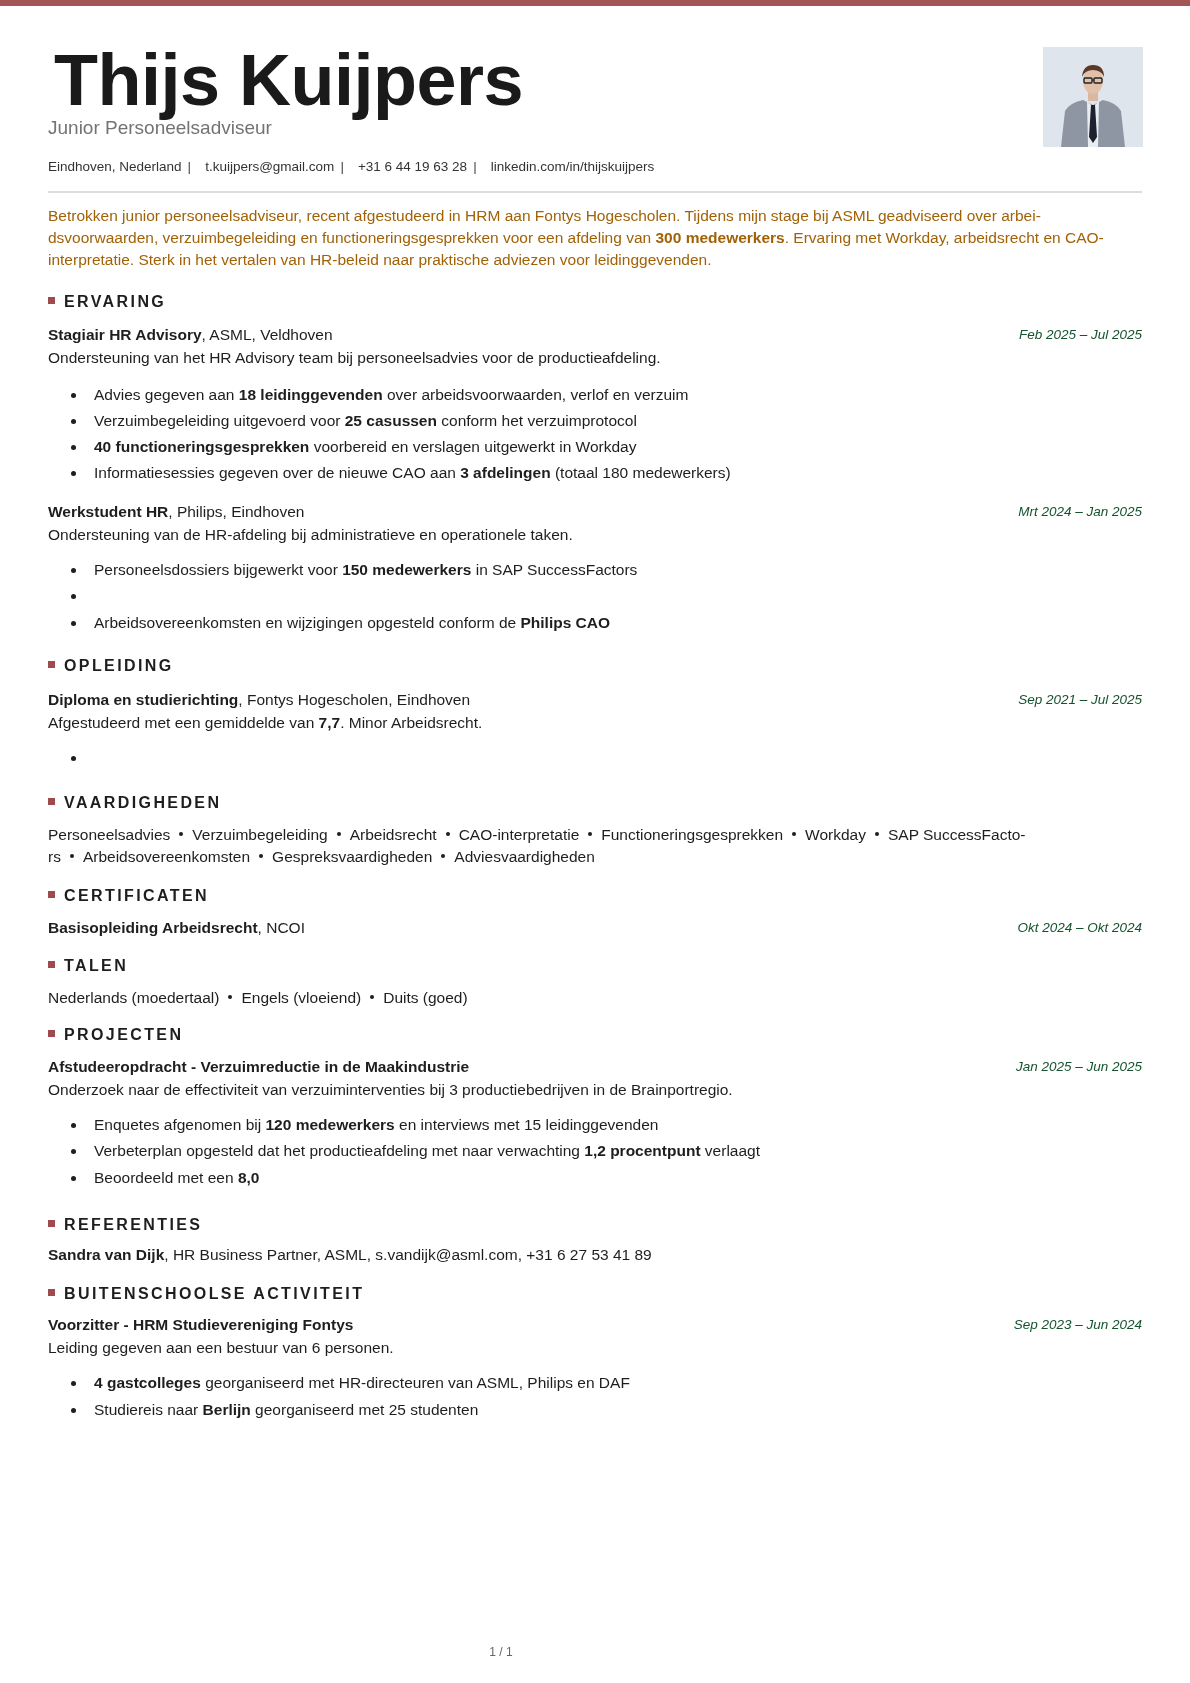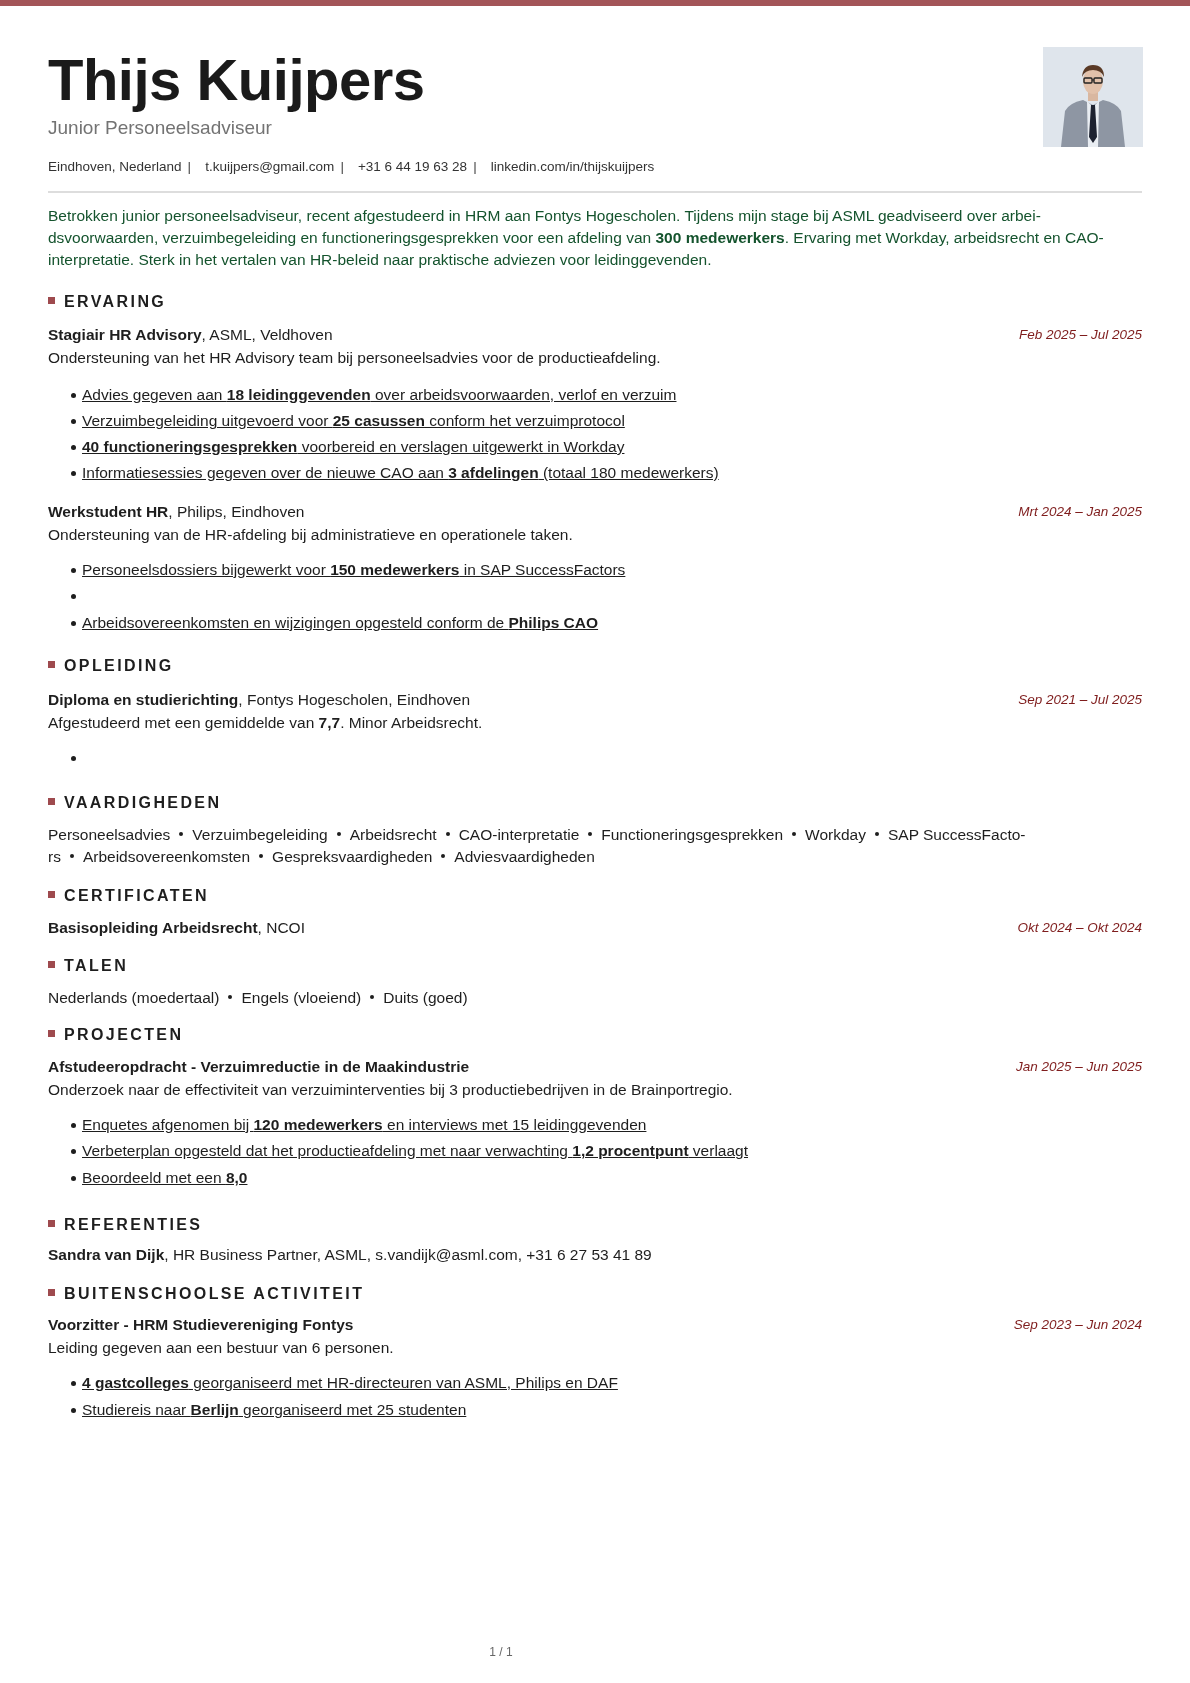--- a/index.html
+++ b/index.html
@@ -4,40 +4,40 @@
 <style>
   html, body { margin: 0; padding: 0; background: #ffffff; }
   body {
     width: 1190px; height: 1683px; position: relative; overflow: hidden;
     font-family: "Liberation Sans", "DejaVu Sans", sans-serif;
     color: #1c1c1c;
   }
   .top-bar { position: absolute; left: 0; top: 0; width: 1190px; height: 6px; background: #a35558; }
   .page { position: absolute; left: 48px; top: 0; width: 1094px; }
 
-  .name { position: absolute; left: 0; top: 46px; font-size: 58px; line-height: 68px; font-weight: 700; letter-spacing: -0.5px; color: #1a1a1a; white-space: nowrap; }
+  .name { position: absolute; left: 6px; top: 46px; font-size: 72px; line-height: 68px; font-weight: 700; letter-spacing: -0.5px; color: #1a1a1a; white-space: nowrap; }
   .title { position: absolute; left: 0; top: 116px; font-size: 19px; line-height: 24px; color: #737373; white-space: nowrap; }
   .contact { position: absolute; left: 0; top: 158px; font-size: 13.5px; line-height: 18px; color: #333; white-space: nowrap; display: flex; }
   .contact-item { display: inline-block; }
   .contact-sep { display: inline-block; margin: 0 14px 0 6px; color: #444; }
   .photo { position: absolute; left: 995px; top: 47px; width: 100px; height: 100px; background: #dde3ea; overflow: hidden; }
   .divider { position: absolute; left: 0; top: 191px; width: 1094px; height: 2px; background: #dddddd; }
 
-  .summary { position: absolute; left: 0; top: 205px; width: 1094px; font-size: 15.5px; line-height: 22px; color: #14532d; }
+  .summary { position: absolute; left: 0; top: 205px; width: 1094px; font-size: 15.5px; line-height: 22px; color: #a16207; }
   .summary b { font-weight: 700; }
 
   .section-head { position: absolute; left: 0; font-size: 16px; font-weight: 700; letter-spacing: 2.4px; color: #1e1e1e; line-height: 20px; white-space: nowrap; }
   .section-head .marker { display: inline-block; width: 7px; height: 7px; background: #9e4a4e; margin-right: 9px; vertical-align: 3px; }
 
   .row { position: absolute; left: 0; width: 1094px; font-size: 15.5px; line-height: 20px; color: #1e1e1e; white-space: nowrap; }
   .row b { font-weight: 700; }
-  .date { position: absolute; right: 0; top: 0; font-style: italic; font-size: 13.5px; color: #7f1d1d; }
+  .date { position: absolute; right: 0; top: 0; font-style: italic; font-size: 13.5px; color: #14532d; }
   .bullet { position: absolute; left: 24px; font-size: 15.5px; line-height: 20px; color: #1e1e1e; white-space: nowrap; }
   .bullet .dot { position: absolute; left: -1px; top: 8px; width: 5px; height: 5px; border-radius: 50%; background: #1e1e1e; }
-  .bullet .txt { margin-left: 10px; text-decoration: underline; }
+  .bullet .txt { margin-left: 22px; }
   .bullet b { font-weight: 700; }
   .inline-dot { display: inline-block; width: 4px; height: 4px; border-radius: 50%; background: #1e1e1e; margin: 0 9px; vertical-align: 4px; }
   .page-num { position: absolute; left: 0; width: 1002px; top: 1645px; text-align: center; font-size: 12px; color: #666; }
 </style>
 </head>
 <body>
 
 <div class="top-bar"></div>
 
 <div class="page">

